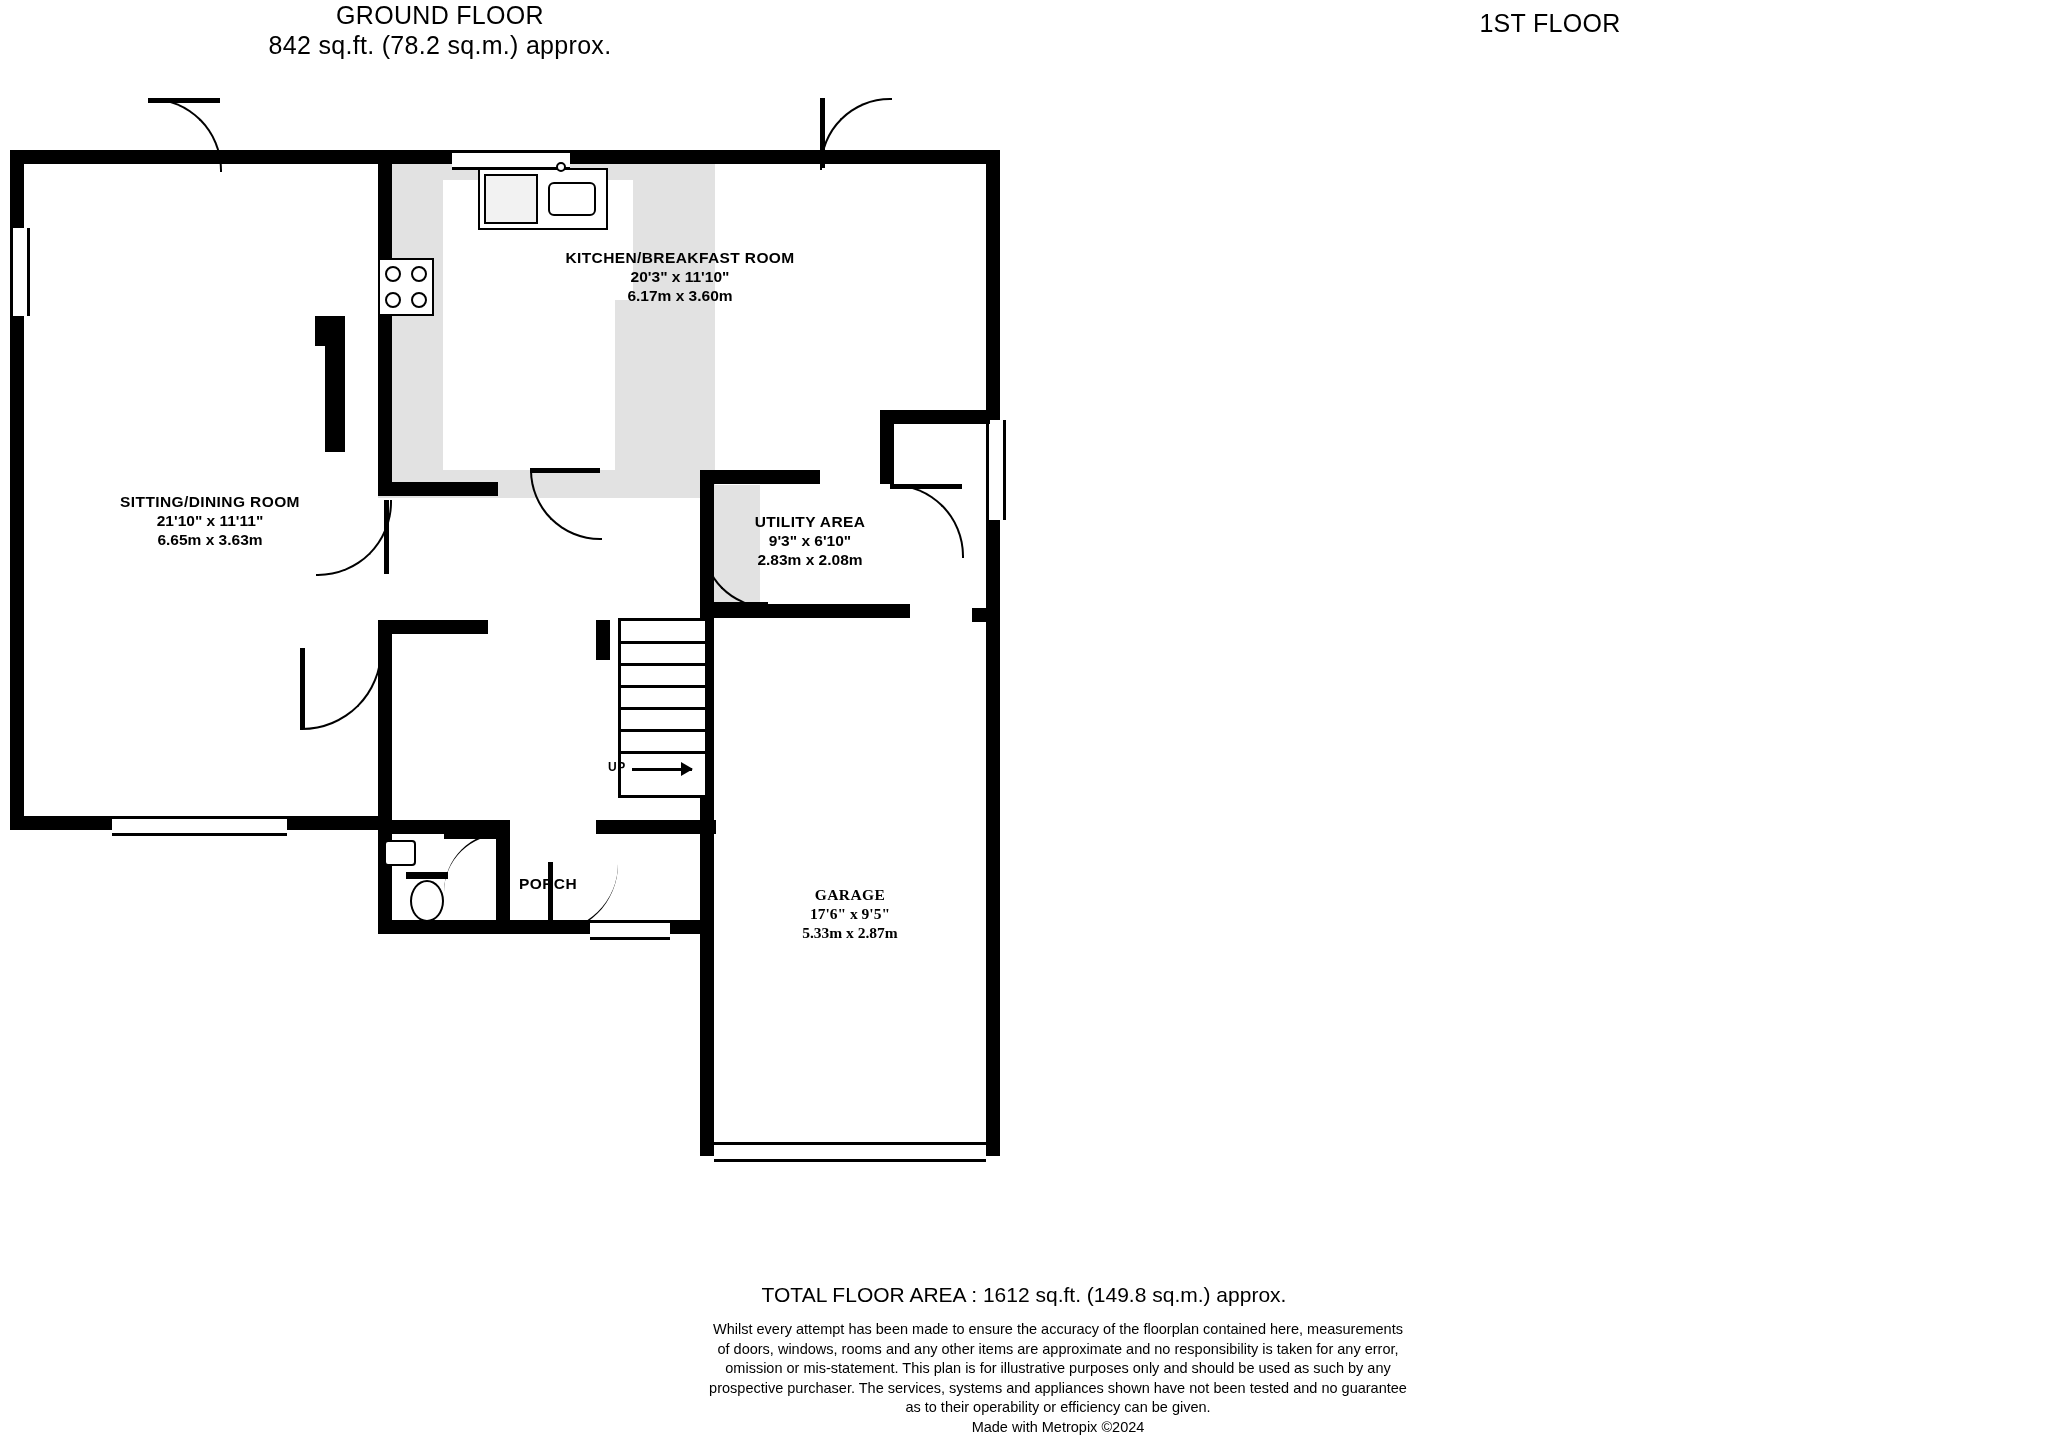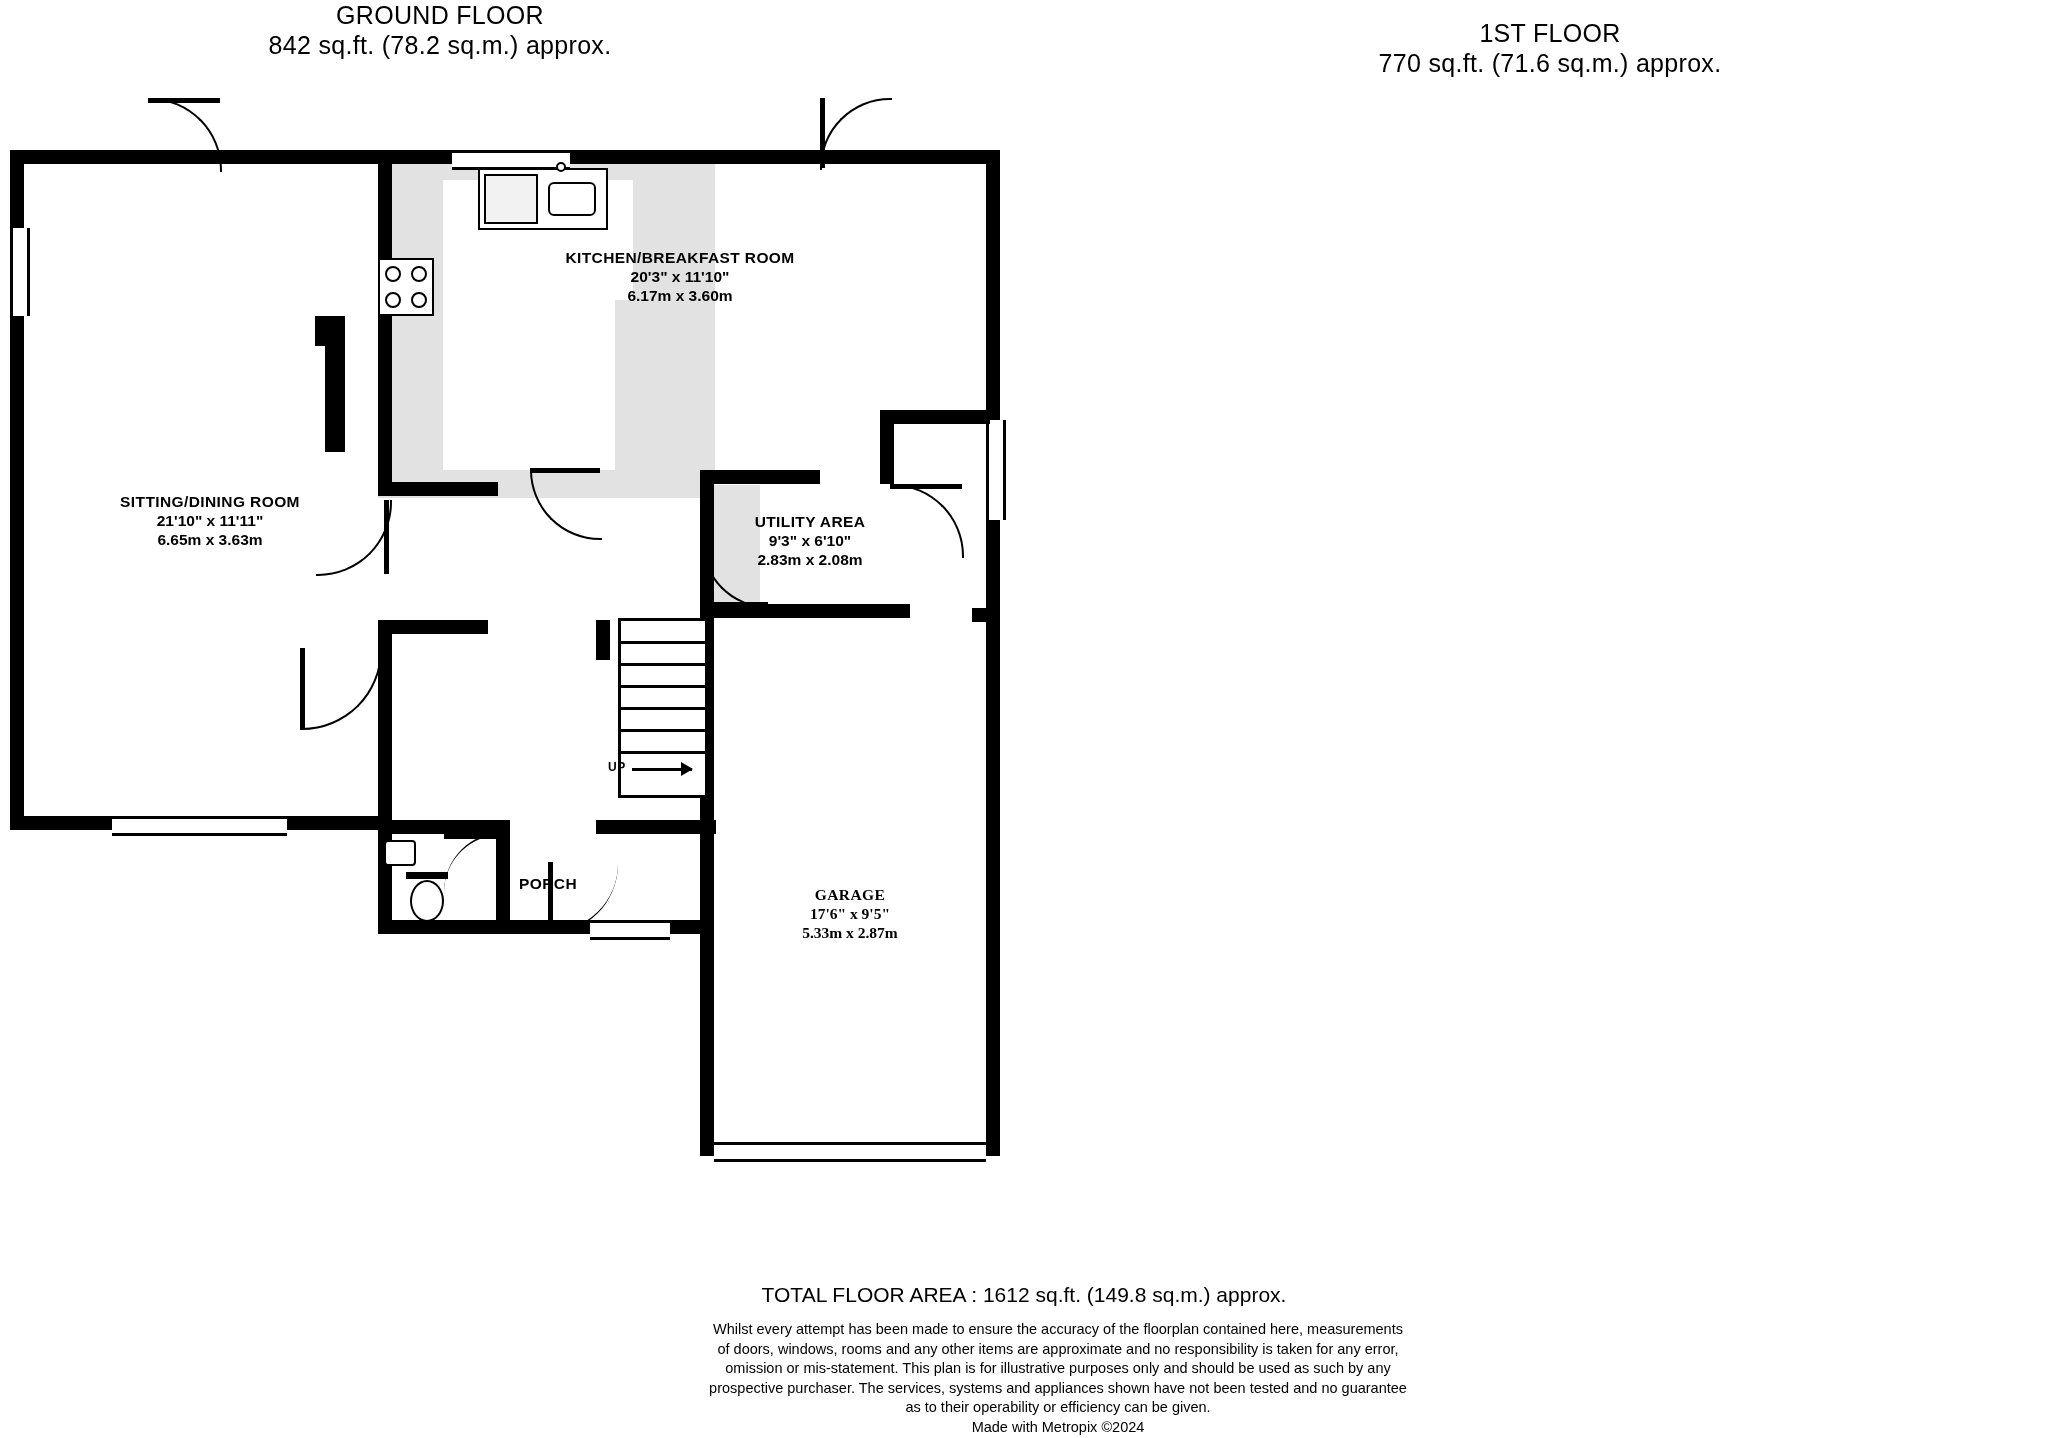--- a/index.html
+++ b/index.html
@@ -43,23 +43,22 @@
   .disc{position:absolute;width:100%;text-align:center;font-size:14.5px;line-height:19.5px;margin-left:34px;}
 </style>
 </head>
 <body>
 
 <div class="floor-title" style="left:140px;top:0px;width:600px;">
   <span class="ft-name">GROUND FLOOR</span>
   <span class="ft-area">842 sq.ft. (78.2 sq.m.) approx.</span>
 </div>
 
-<div class="floor-title" style="left:1250px;top:18px;width:600px;">
+<div class="floor-title" style="left:1250px;top:8px;width:600px;">
   <span class="ft-name">1ST FLOOR</span>
-  <span class="ft-area">770 sq.ft. (71.6 sq.m.) approx.</span>
 </div>
 
 <div class="plan" style="left:0;top:0;width:1020px;height:1200px;">
 
   <div class="fill" style="left:378px;top:158px;width:330px;height:340px;"></div>
   <div class="fill" style="left:440px;top:158px;width:275px;height:340px;"></div>
   <div class="fill" style="left:700px;top:485px;width:60px;height:125px;"></div>
   <div class="white" style="left:443px;top:180px;width:190px;height:290px;"></div>
   <div class="fill" style="left:615px;top:300px;width:55px;height:175px;"></div>
 

